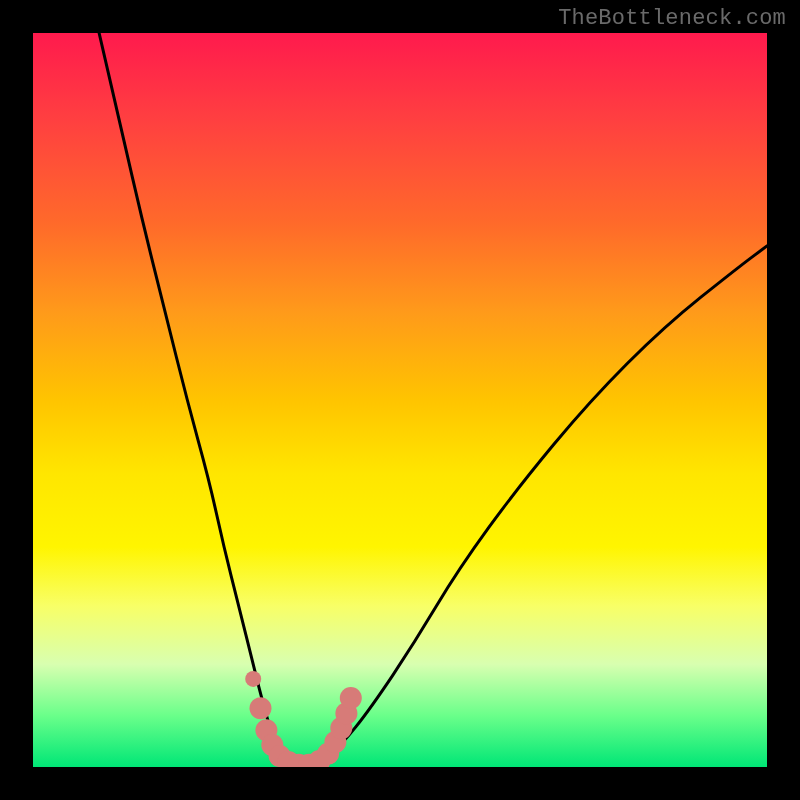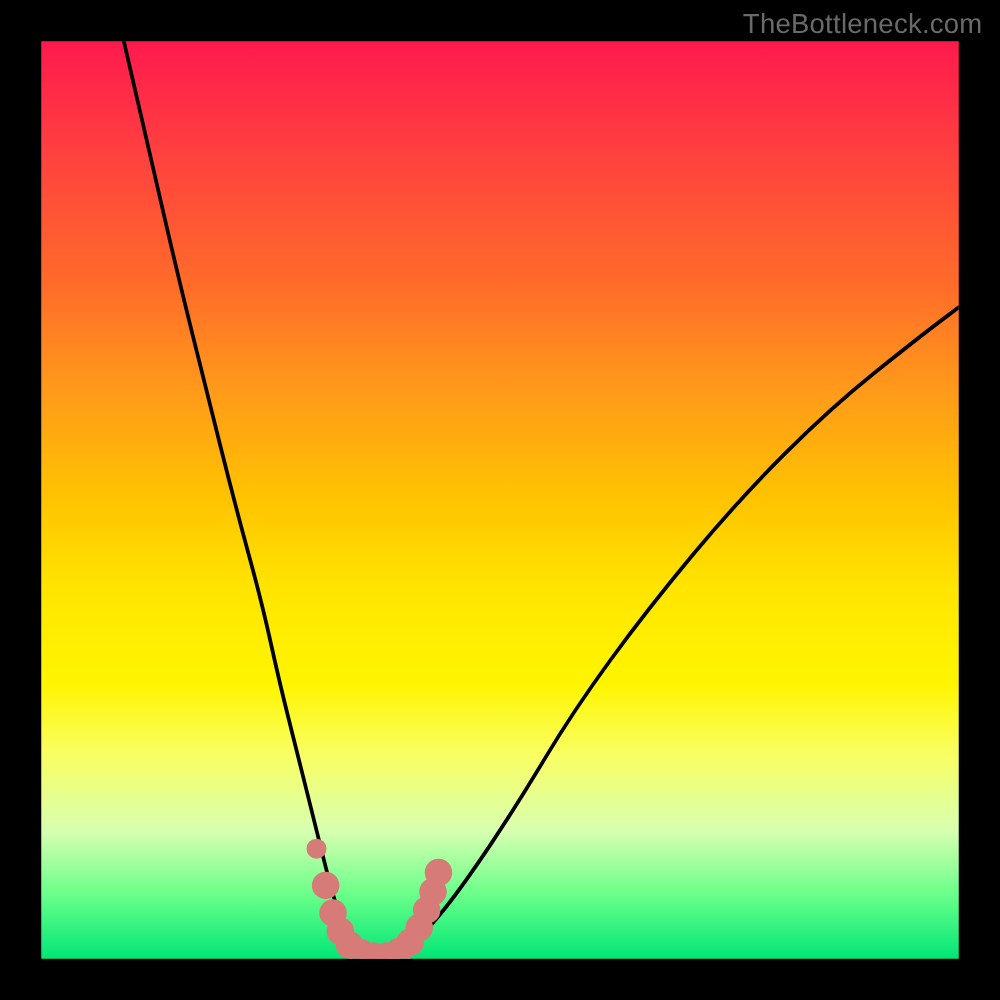--- a/index.html
+++ b/index.html
@@ -11,20 +11,21 @@
     background: #000;
     font-family: Arial, Helvetica, sans-serif;
   }
   .frame {
     position: absolute;
     top: 0;
     left: 0;
     width: 800px;
     height: 775px;
     background: #000;
+    font-family: Liberation Mono, monospace;
   }
   .plot {
     position: absolute;
     top: 33px;
     left: 33px;
     width: 734px;
     height: 734px;
     background: linear-gradient(
       to bottom,
       #ff1a4d 0%,

